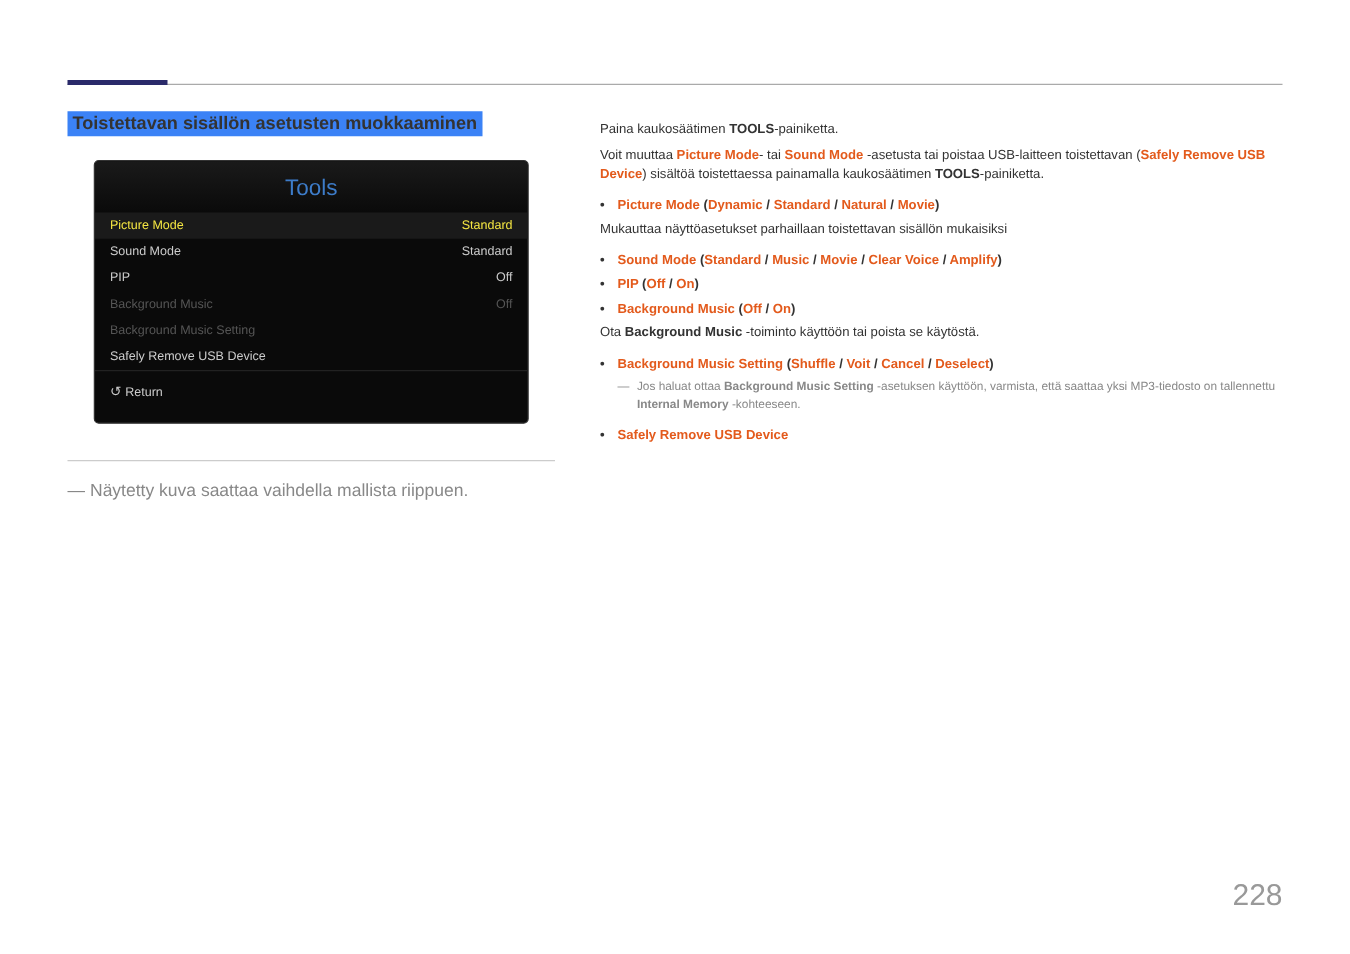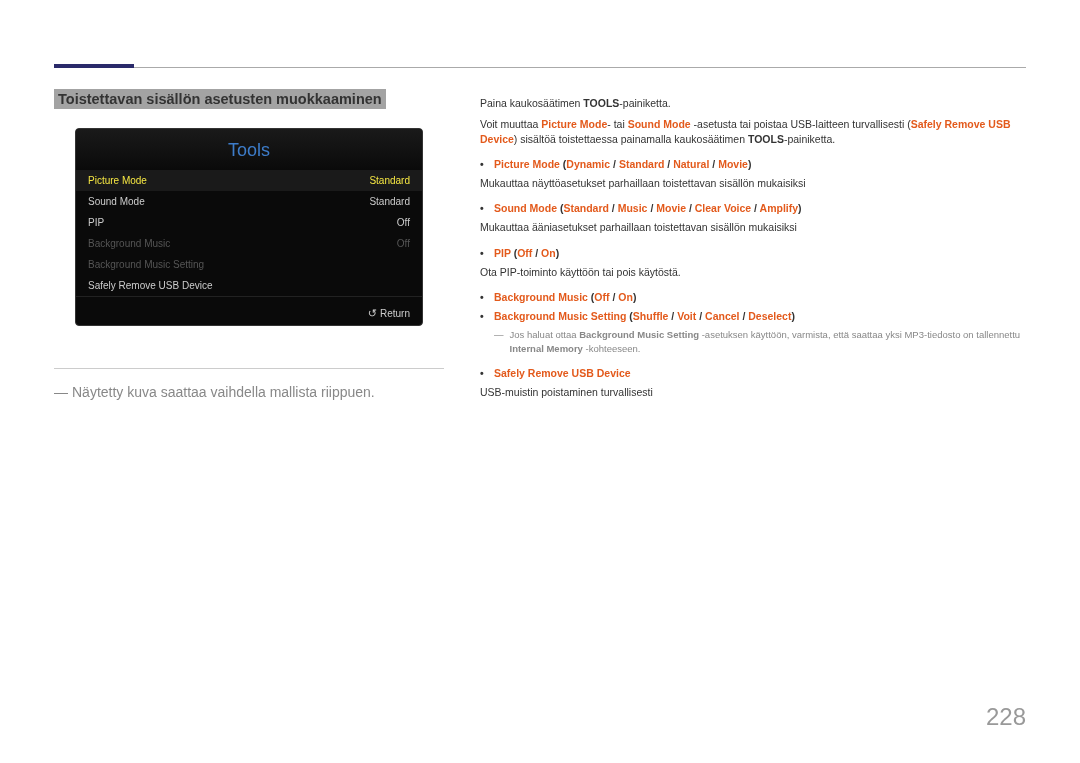--- a/index.html
+++ b/index.html
@@ -1,28 +1,28 @@
 <!DOCTYPE html>
 <html><head>
 <meta charset="utf-8">
 <style>
 * { margin: 0; padding: 0; box-sizing: border-box; }
 body { font-family: Arial, sans-serif; background: #fff; width: 1080px; height: 763px; position: relative; }
 .top-border { position: absolute; top: 67px; left: 54px; right: 54px; border-top: 1px solid #aaa; }
 .accent-bar { position: absolute; top: 64px; left: 54px; width: 80px; height: 4px; background: #2a2a6a; }
-.heading { position: absolute; top: 89px; left: 54px; background: #a3a3a3; color: #333; font-weight: bold; font-size: 14.5px; padding: 2px 4px; }
+.heading { position: absolute; top: 89px; left: 54px; background: #3b82f6; color: #333; font-weight: bold; font-size: 14.5px; padding: 2px 4px; }
 .tools-panel { position: absolute; top: 128px; left: 75px; width: 348px; background: #0a0a0a; border-radius: 4px; overflow: hidden; border: 1px solid #333; }
 .tools-title { color: #3d7cc9; text-align: center; font-size: 18px; padding: 11px 0 9px; background: linear-gradient(#1a1a1a, #0a0a0a); }
 .tools-rows { padding: 0; }
 .tools-row { display: flex; justify-content: space-between; padding: 5px 12px; font-size: 10px; color: #ccc; }
 .tools-row.highlight { color: #f5e642; background: #1a1a1a; }
 .tools-row.dim { color: #555; }
 .tools-row span:first-child { flex: 1; }
 .tools-row span:last-child { text-align: right; }
-.tools-footer { text-align: right; color: #ccc; font-size: 10px; padding: 10px 12px 5px; border-top: 1px solid #222; }
+.tools-footer { text-align: left; color: #ccc; font-size: 10px; padding: 10px 12px 18px; border-top: 1px solid #222; }
 .tools-footer .ret-icon { font-size: 11px; margin-right: 3px; }
 .divider { position: absolute; top: 368px; left: 54px; width: 390px; border-top: 1px solid #ccc; }
 .footnote-left { position: absolute; top: 384px; left: 54px; width: 380px; font-size: 14px; color: #888; }
 .footnote-left .dash { margin-right: 4px; color: #888; }
 
 .right-col { position: absolute; top: 96px; left: 480px; right: 54px; font-size: 10.5px; color: #333; line-height: 1.45; }
 .right-col p { margin-bottom: 6px; }
 .right-col .bullet-list { margin-top: 9px; }
 .right-col .bullet-item { display: flex; margin-bottom: 4px; }
 .right-col .bullet-item .bmark { margin-right: 8px; color: #333; font-weight: bold; width: 6px; }
@@ -80,54 +80,55 @@
 <div class="divider"></div>
 <div class="footnote-left">
   <span class="dash">―</span><span>Näytetty kuva saattaa vaihdella mallista riippuen.</span>
 </div>
 
 <div class="right-col">
   <p>
     <span>Paina kaukosäätimen </span><span class="bold">TOOLS</span><span>-painiketta.</span>
   </p>
   <p>
-    <span>Voit muuttaa </span><span class="orange">Picture Mode</span><span>- tai </span><span class="orange">Sound Mode</span><span> -asetusta tai poistaa USB-laitteen turvallisesti (</span><span class="orange">Safely Remove USB Device</span><span>) sisältöä toistettaessa painamalla kaukosäätimen </span><span class="bold">TOOLS</span><span>-painiketta.</span>
+    <span>Voit muuttaa </span><span class="orange">Picture Mode</span><span>- tai </span><span class="orange">Sound Mode</span><span> -asetusta tai poistaa USB-laitteen toistettavan (</span><span class="orange">Safely Remove USB Device</span><span>) sisältöä toistettaessa painamalla kaukosäätimen </span><span class="bold">TOOLS</span><span>-painiketta.</span>
   </p>
 
   <div class="bullet-list">
 
     <div class="bullet-item">
       <span class="bmark">•</span>
       <div class="bullet-body">
         <span class="orange">Picture Mode</span><span class="black-b"> (</span><span class="orange">Dynamic</span><span class="black-b"> / </span><span class="orange">Standard</span><span class="black-b"> / </span><span class="orange">Natural</span><span class="black-b"> / </span><span class="orange">Movie</span><span class="black-b">)</span>
       </div>
     </div>
     <div class="sub">Mukauttaa näyttöasetukset parhaillaan toistettavan sisällön mukaisiksi</div>
 
     <div class="bullet-item">
       <span class="bmark">•</span>
       <div class="bullet-body">
         <span class="orange">Sound Mode</span><span class="black-b"> (</span><span class="orange">Standard</span><span class="black-b"> / </span><span class="orange">Music</span><span class="black-b"> / </span><span class="orange">Movie</span><span class="black-b"> / </span><span class="orange">Clear Voice</span><span class="black-b"> / </span><span class="orange">Amplify</span><span class="black-b">)</span>
       </div>
     </div>
-    <div class="sub">Mukauttaa ääniasetukset parhaillaan toistettavan sisällön mukaisiksi</div>
 
     <div class="bullet-item">
       <span class="bmark">•</span>
       <div class="bullet-body">
         <span class="orange">PIP</span><span class="black-b"> (</span><span class="orange">Off</span><span class="black-b"> / </span><span class="orange">On</span><span class="black-b">)</span>
       </div>
     </div>
-    <div class="sub">Ota PIP-toiminto käyttöön tai pois käytöstä.</div>
 
     <div class="bullet-item">
       <span class="bmark">•</span>
       <div class="bullet-body">
         <span class="orange">Background Music</span><span class="black-b"> (</span><span class="orange">Off</span><span class="black-b"> / </span><span class="orange">On</span><span class="black-b">)</span>
       </div>
+    </div>
+    <div class="sub">
+      <span>Ota </span><span class="bold">Background Music</span><span> -toiminto käyttöön tai poista se käytöstä.</span>
     </div>
 
     <div class="bullet-item">
       <span class="bmark">•</span>
       <div class="bullet-body">
         <span class="orange">Background Music Setting</span><span class="black-b"> (</span><span class="orange">Shuffle</span><span class="black-b"> / </span><span class="orange">Voit</span><span class="black-b"> / </span><span class="orange">Cancel</span><span class="black-b"> / </span><span class="orange">Deselect</span><span class="black-b">)</span>
       </div>
     </div>
 
     <div class="dash-line">
@@ -136,18 +137,17 @@
         <span>Jos haluat ottaa </span><span class="bold" style="color:#888">Background Music Setting</span><span> -asetuksen käyttöön, varmista, että saattaa yksi MP3-tiedosto on tallennettu </span><span class="bold" style="color:#888">Internal Memory</span><span> -kohteeseen.</span>
       </div>
     </div>
 
     <div class="bullet-item">
       <span class="bmark">•</span>
       <div class="bullet-body">
         <span class="orange">Safely Remove USB Device</span>
       </div>
     </div>
-    <div class="sub">USB-muistin poistaminen turvallisesti</div>
 
   </div>
 </div>
 
 <div class="pg-num">228</div>
 
 </body></html>

